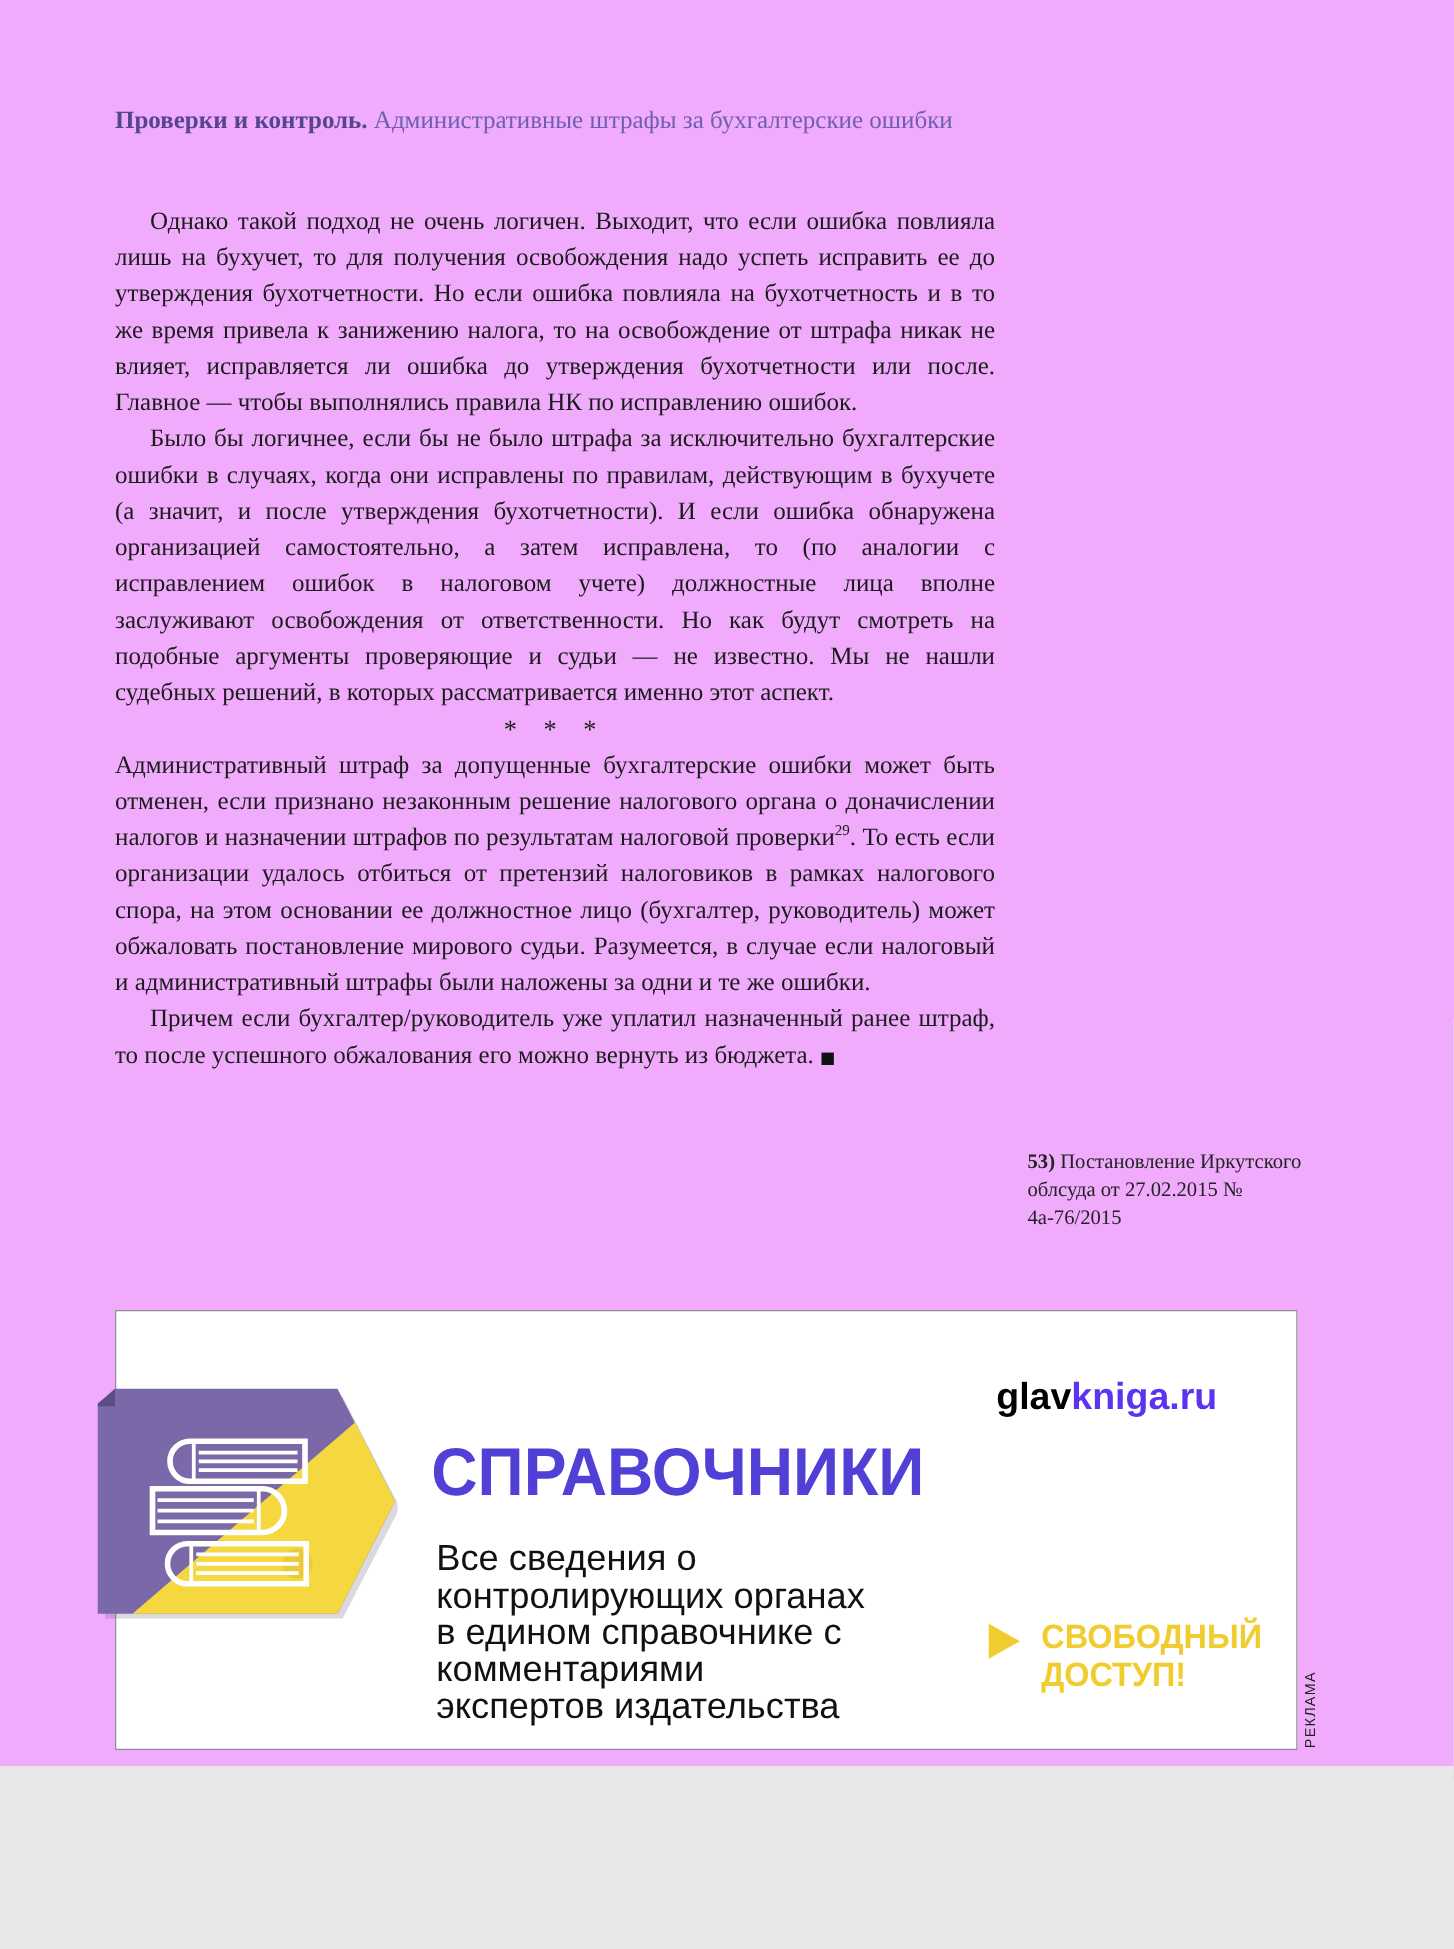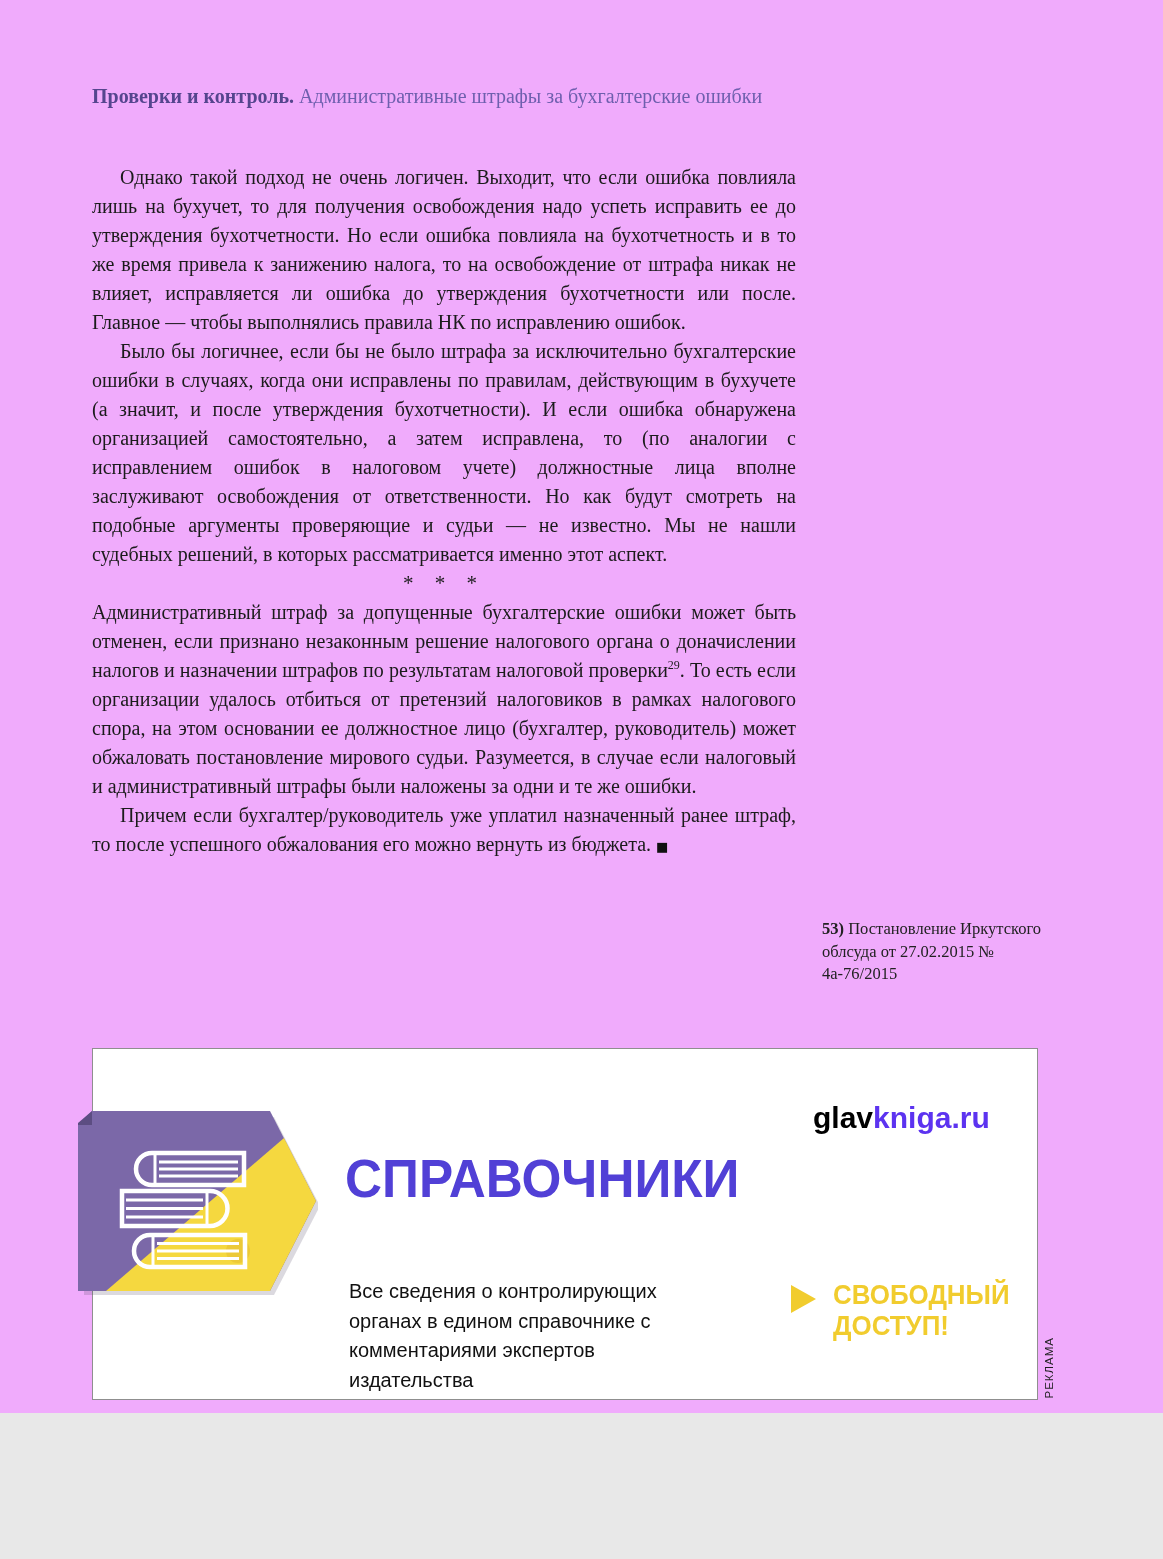--- a/index.html
+++ b/index.html
@@ -52,30 +52,30 @@
     font-size:21px;letter-spacing:4px;color:#6c5ed4;font-weight:500;
     white-space:nowrap;
   }
   .ad .big-title{
     position:absolute;left:252px;top:98px;
     font-size:54px;font-weight:bold;color:#5140d6;letter-spacing:0px;
     transform:scaleX(0.95);transform-origin:left top;white-space:nowrap;
   }
   .ad .desc{
     position:absolute;left:256px;top:184px;width:352px;
-    font-size:20px;line-height:29.5px;color:#111111;margin-top:44px;
+    font-size:29px;line-height:29.5px;color:#111111;
   }
   .ad .site{
     position:absolute;left:704px;top:52px;
     font-size:30px;font-weight:bold;white-space:nowrap;
   }
-  .ad .site .glav{color:#000000;margin-left:16px;}
+  .ad .site .glav{color:#000000;}
   .ad .site .kniga{color:#5c33f0;}
   .ad .access{
-    position:absolute;left:698px;top:231px;
+    position:absolute;left:698px;top:245px;
     display:flex;align-items:flex-start;justify-content:space-between;
   }
   .ad .play{
     width:0;height:0;margin-top:5px;
     border-top:14px solid transparent;
     border-bottom:14px solid transparent;
     border-left:25px solid #f1cc2e;
   }
   .ad .access-text{
     margin-left:17px;

